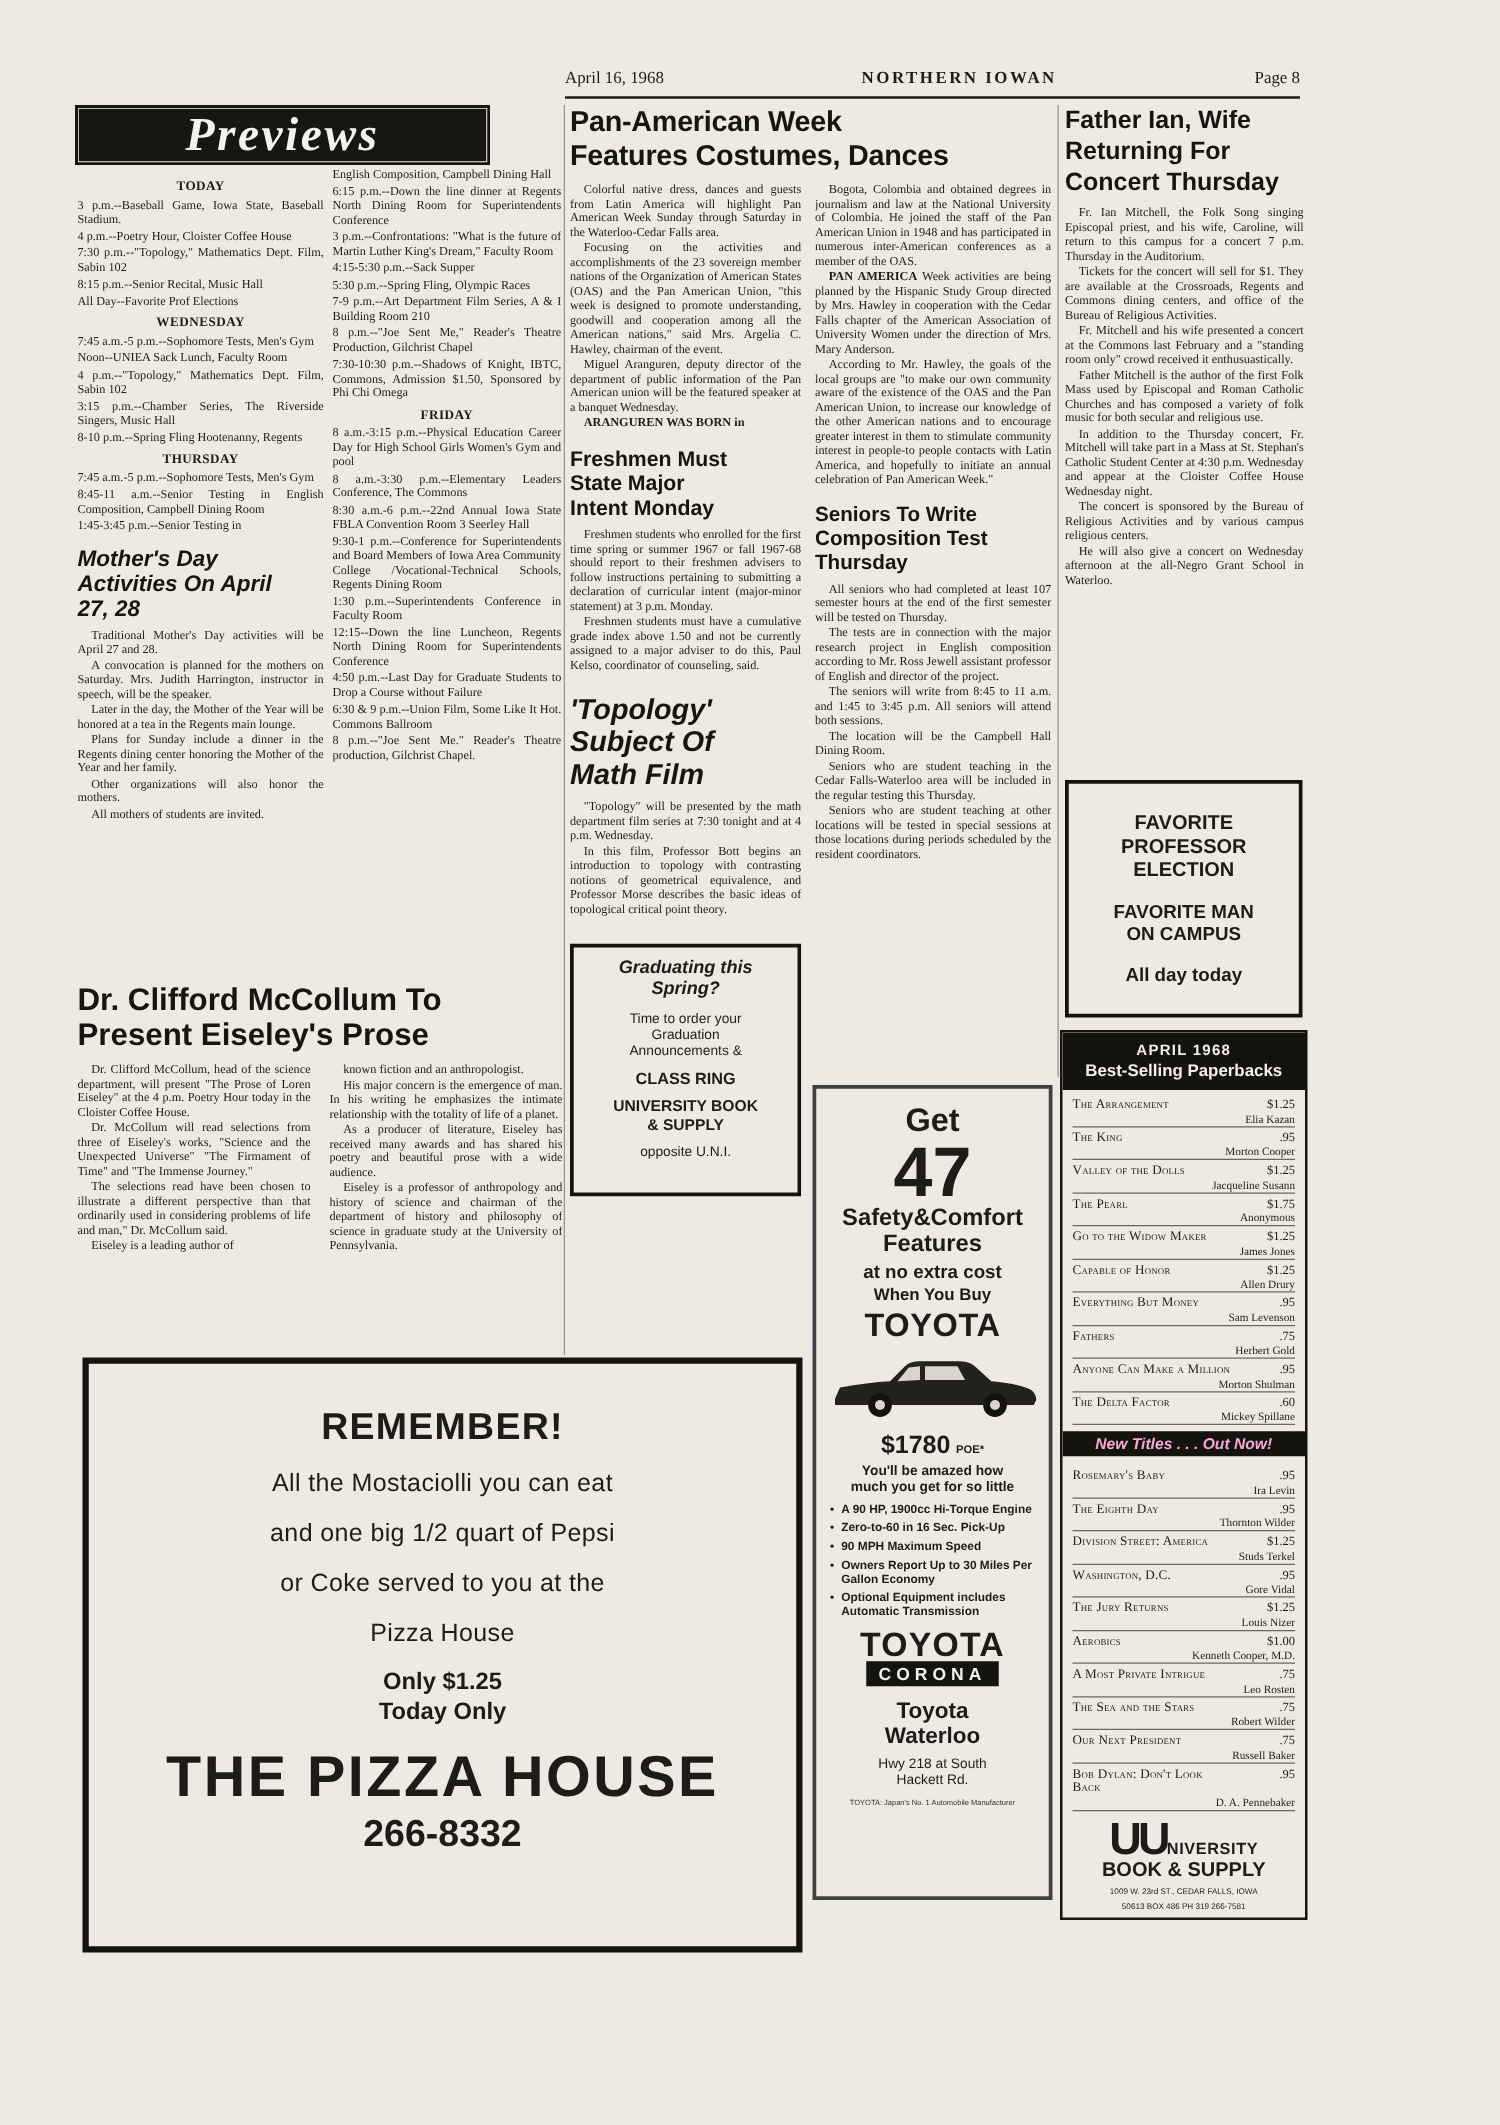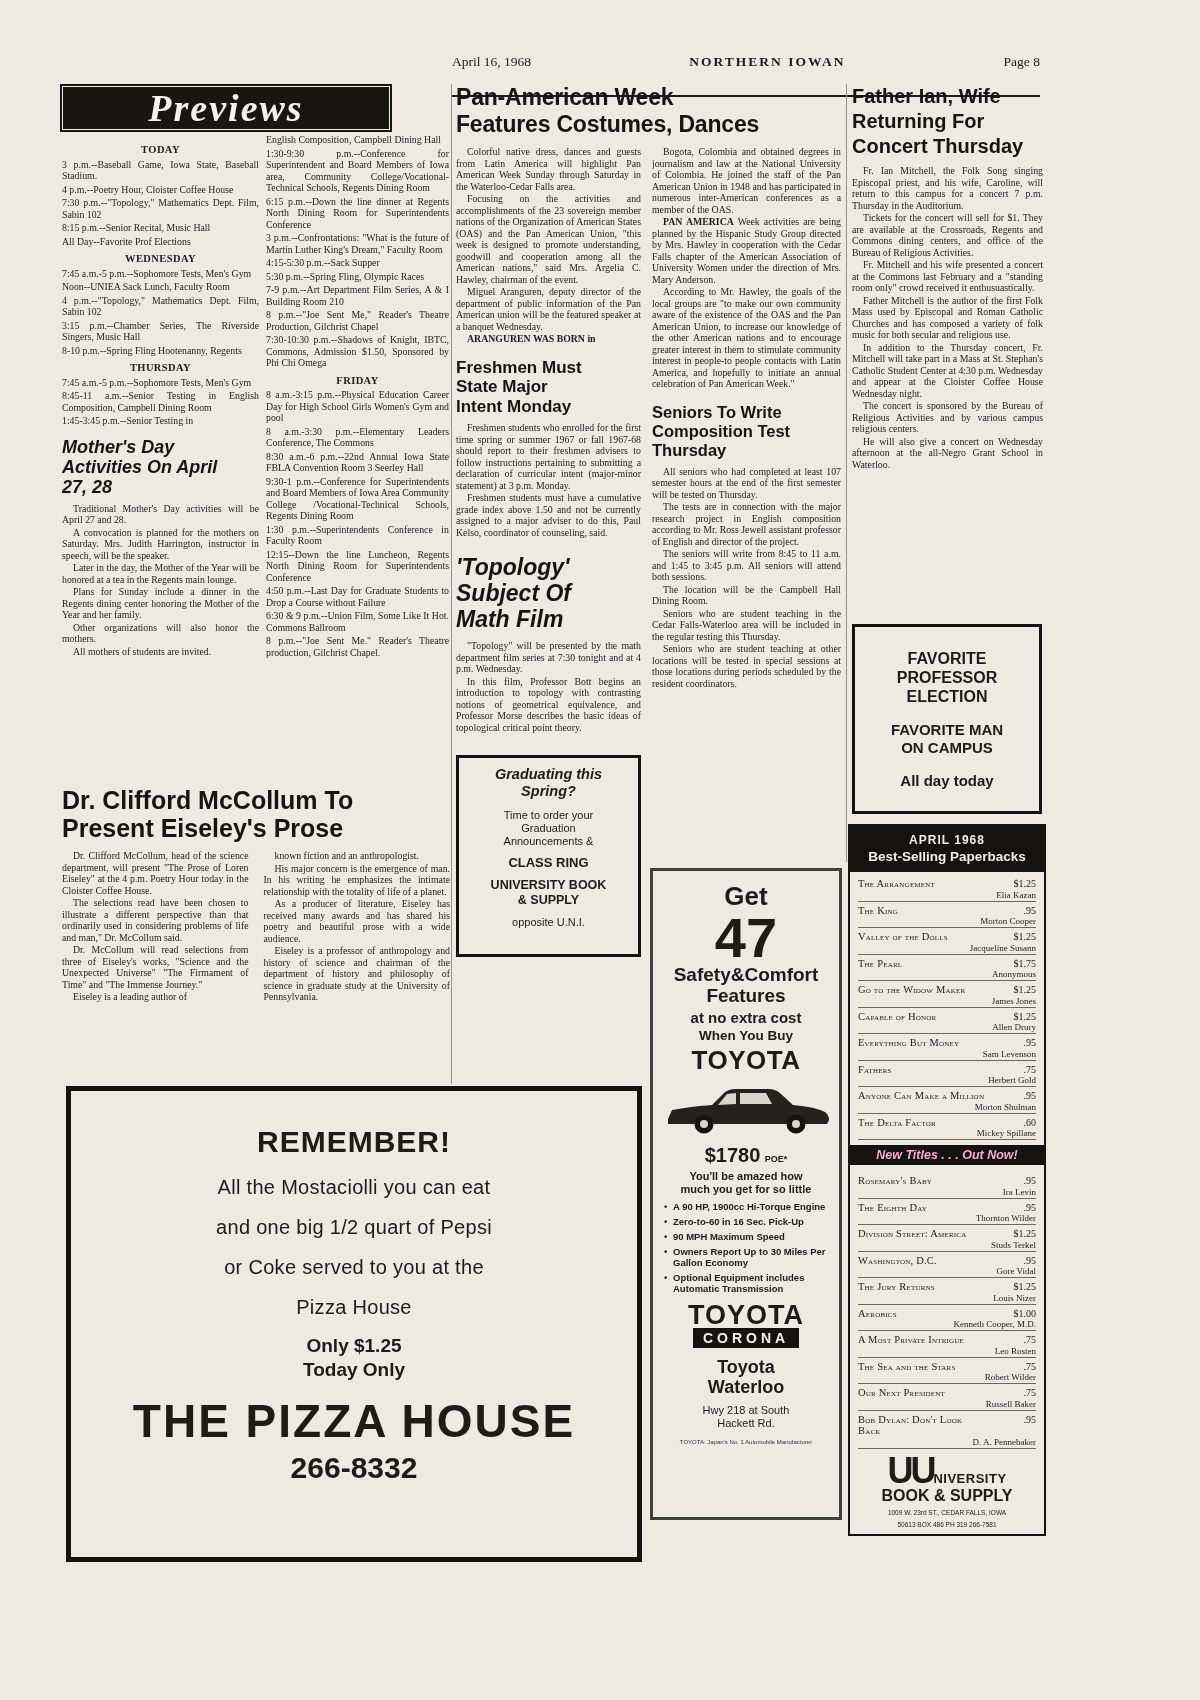--- a/index.html
+++ b/index.html
@@ -1,21 +1,21 @@
 <!DOCTYPE html>
 <html><head>
 <meta charset="utf-8">
 <style>
 *{margin:0;padding:0;box-sizing:border-box}
 html,body{width:1200px;height:1700px}
 body{position:relative;background:#edeae2;color:#1d1c19;font-family:"Liberation Serif",serif;overflow:hidden}
 .abs{position:absolute}
 .justify{text-align:justify}
 
-.masthead{left:452px;top:54px;width:588px;display:flex;justify-content:space-between;align-items:baseline;font-size:13.5px;border-bottom:2px solid #1d1c19;padding-bottom:25px}
+.masthead{left:452px;top:54px;width:588px;display:flex;justify-content:space-between;align-items:baseline;font-size:13.5px;border-bottom:2px solid #1d1c19;padding-bottom:7px}
 .masthead .paper{font-weight:bold;letter-spacing:2px}
 .vrule{width:1px;background:#97938a}
 
 .previews-banner{left:60px;top:84px;width:332px;height:48px;background:#171613;color:#f4f2ec;display:flex;align-items:center;justify-content:center;font-style:italic;font-weight:bold;font-size:38px;letter-spacing:2px;border:2px solid #171613;box-shadow:0 0 0 1px #f4f2ec inset}
 
 .news-col{font-size:9.8px;line-height:11.5px;overflow:hidden}
 .col1{left:62px;top:138px;width:197px;height:646px}
 .col2{left:266px;top:134px;width:183px;height:648px}
 .col3{left:456px;top:146px;width:185px;height:938px}
 .col4{left:652px;top:146px;width:189px;height:718px}
@@ -149,21 +149,20 @@
       <p class="body justify">Plans for Sunday include a dinner in the Regents dining center honoring the Mother of the Year and her family.</p>
       <p class="body justify">Other organizations will also honor the mothers.</p>
       <p class="body justify">All mothers of students are invited.</p>
     </div>
 </div>
 
 <div class="abs col2 news-col">
   <p class="sched justify">English Composition, Campbell Dining Hall</p>
   <div>
 
-  <p class="sched justify">1:30-9:30 p.m.--Conference for Superintendent and Board Members of Iowa area, Community College/Vocational-Technical Schools, Regents Dining Room</p>
       <p class="sched justify">6:15 p.m.--Down the line dinner at Regents North Dining Room for Superintendents Conference</p>
       <p class="sched justify">3 p.m.--Confrontations: "What is the future of Martin Luther King's Dream," Faculty Room</p>
       <p class="sched justify">4:15-5:30 p.m.--Sack Supper</p>
       <p class="sched justify">5:30 p.m.--Spring Fling, Olympic Races</p>
       <p class="sched justify">7-9 p.m.--Art Department Film Series, A &amp; I Building Room 210</p>
       <p class="sched justify">8 p.m.--"Joe Sent Me," Reader's Theatre Production, Gilchrist Chapel</p>
       <p class="sched justify">7:30-10:30 p.m.--Shadows of Knight, IBTC, Commons, Admission $1.50, Sponsored by Phi Chi Omega</p>
     </div>
   <div class="day-label">FRIDAY</div>
   <div>
@@ -453,22 +452,22 @@
     <div class="ubs-addr">50613   BOX 486   PH 319 266-7581</div>
   </div>
 </div>
 
 <div class="abs mccollum">
   <h1 class="h1 mccollum-title">Dr. Clifford McCollum To Present Eiseley's Prose</h1>
   <div class="mccollum-cols">
     <div class="mcol justify">
 
     <p class="body justify">Dr. Clifford McCollum, head of the science department, will present "The Prose of Loren Eiseley" at the 4 p.m. Poetry Hour today in the Cloister Coffee House.</p>
+        <p class="body justify">Dr. McCollum will read selections from three of Eiseley's works, "Science and the Unexpected Universe" "The Firmament of Time" and "The Immense Journey."</p>
         <p class="body justify">The selections read have been chosen to illustrate a different perspective than that ordinarily used in considering problems of life and man," Dr. McCollum said.</p>
-        <p class="body justify">Dr. McCollum will read selections from three of Eiseley's works, "Science and the Unexpected Universe" "The Firmament of Time" and "The Immense Journey."</p>
         <p class="body justify">Eiseley is a leading author of</p>
       </div>
     <div class="mcol justify">
 
     <p class="body justify">known fiction and an anthropologist.</p>
         <p class="body justify">His major concern is the emergence of man. In his writing he emphasizes the intimate relationship with the totality of life of a planet.</p>
         <p class="body justify">As a producer of literature, Eiseley has received many awards and has shared his poetry and beautiful prose with a wide audience.</p>
         <p class="body justify">Eiseley is a professor of anthropology and history of science and chairman of the department of history and philosophy of science in graduate study at the University of Pennsylvania.</p>
       </div>
   </div>

